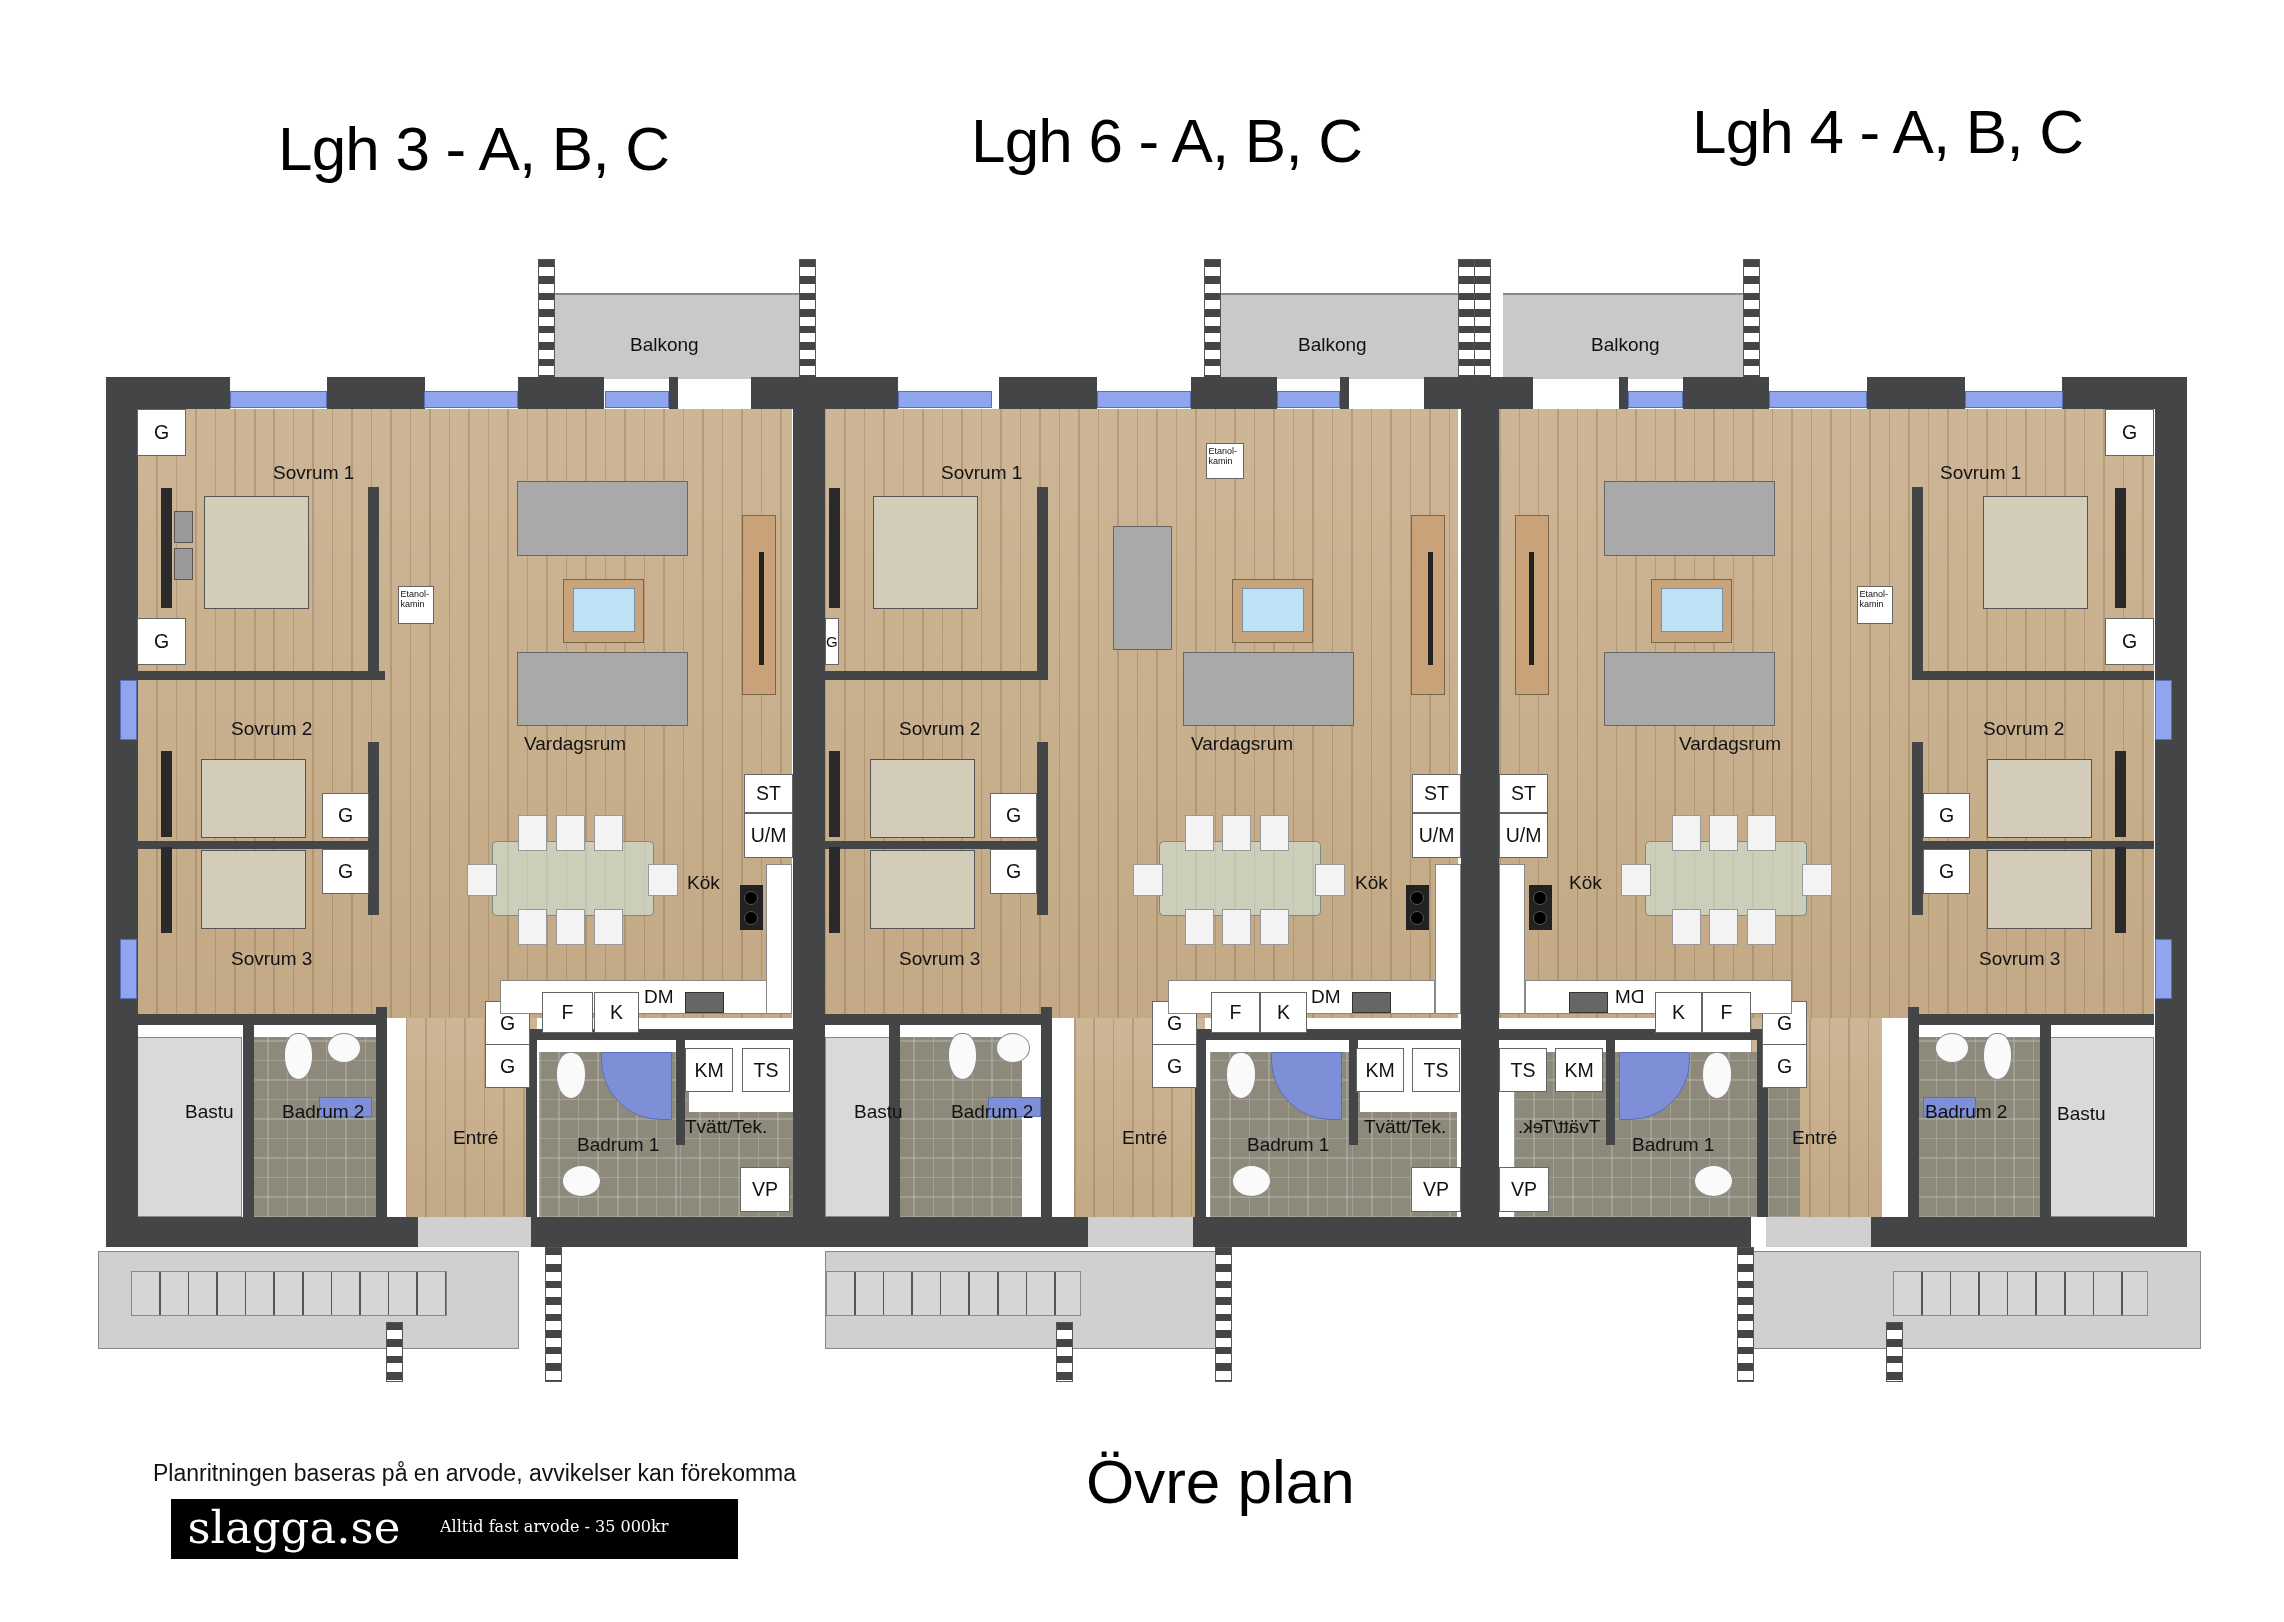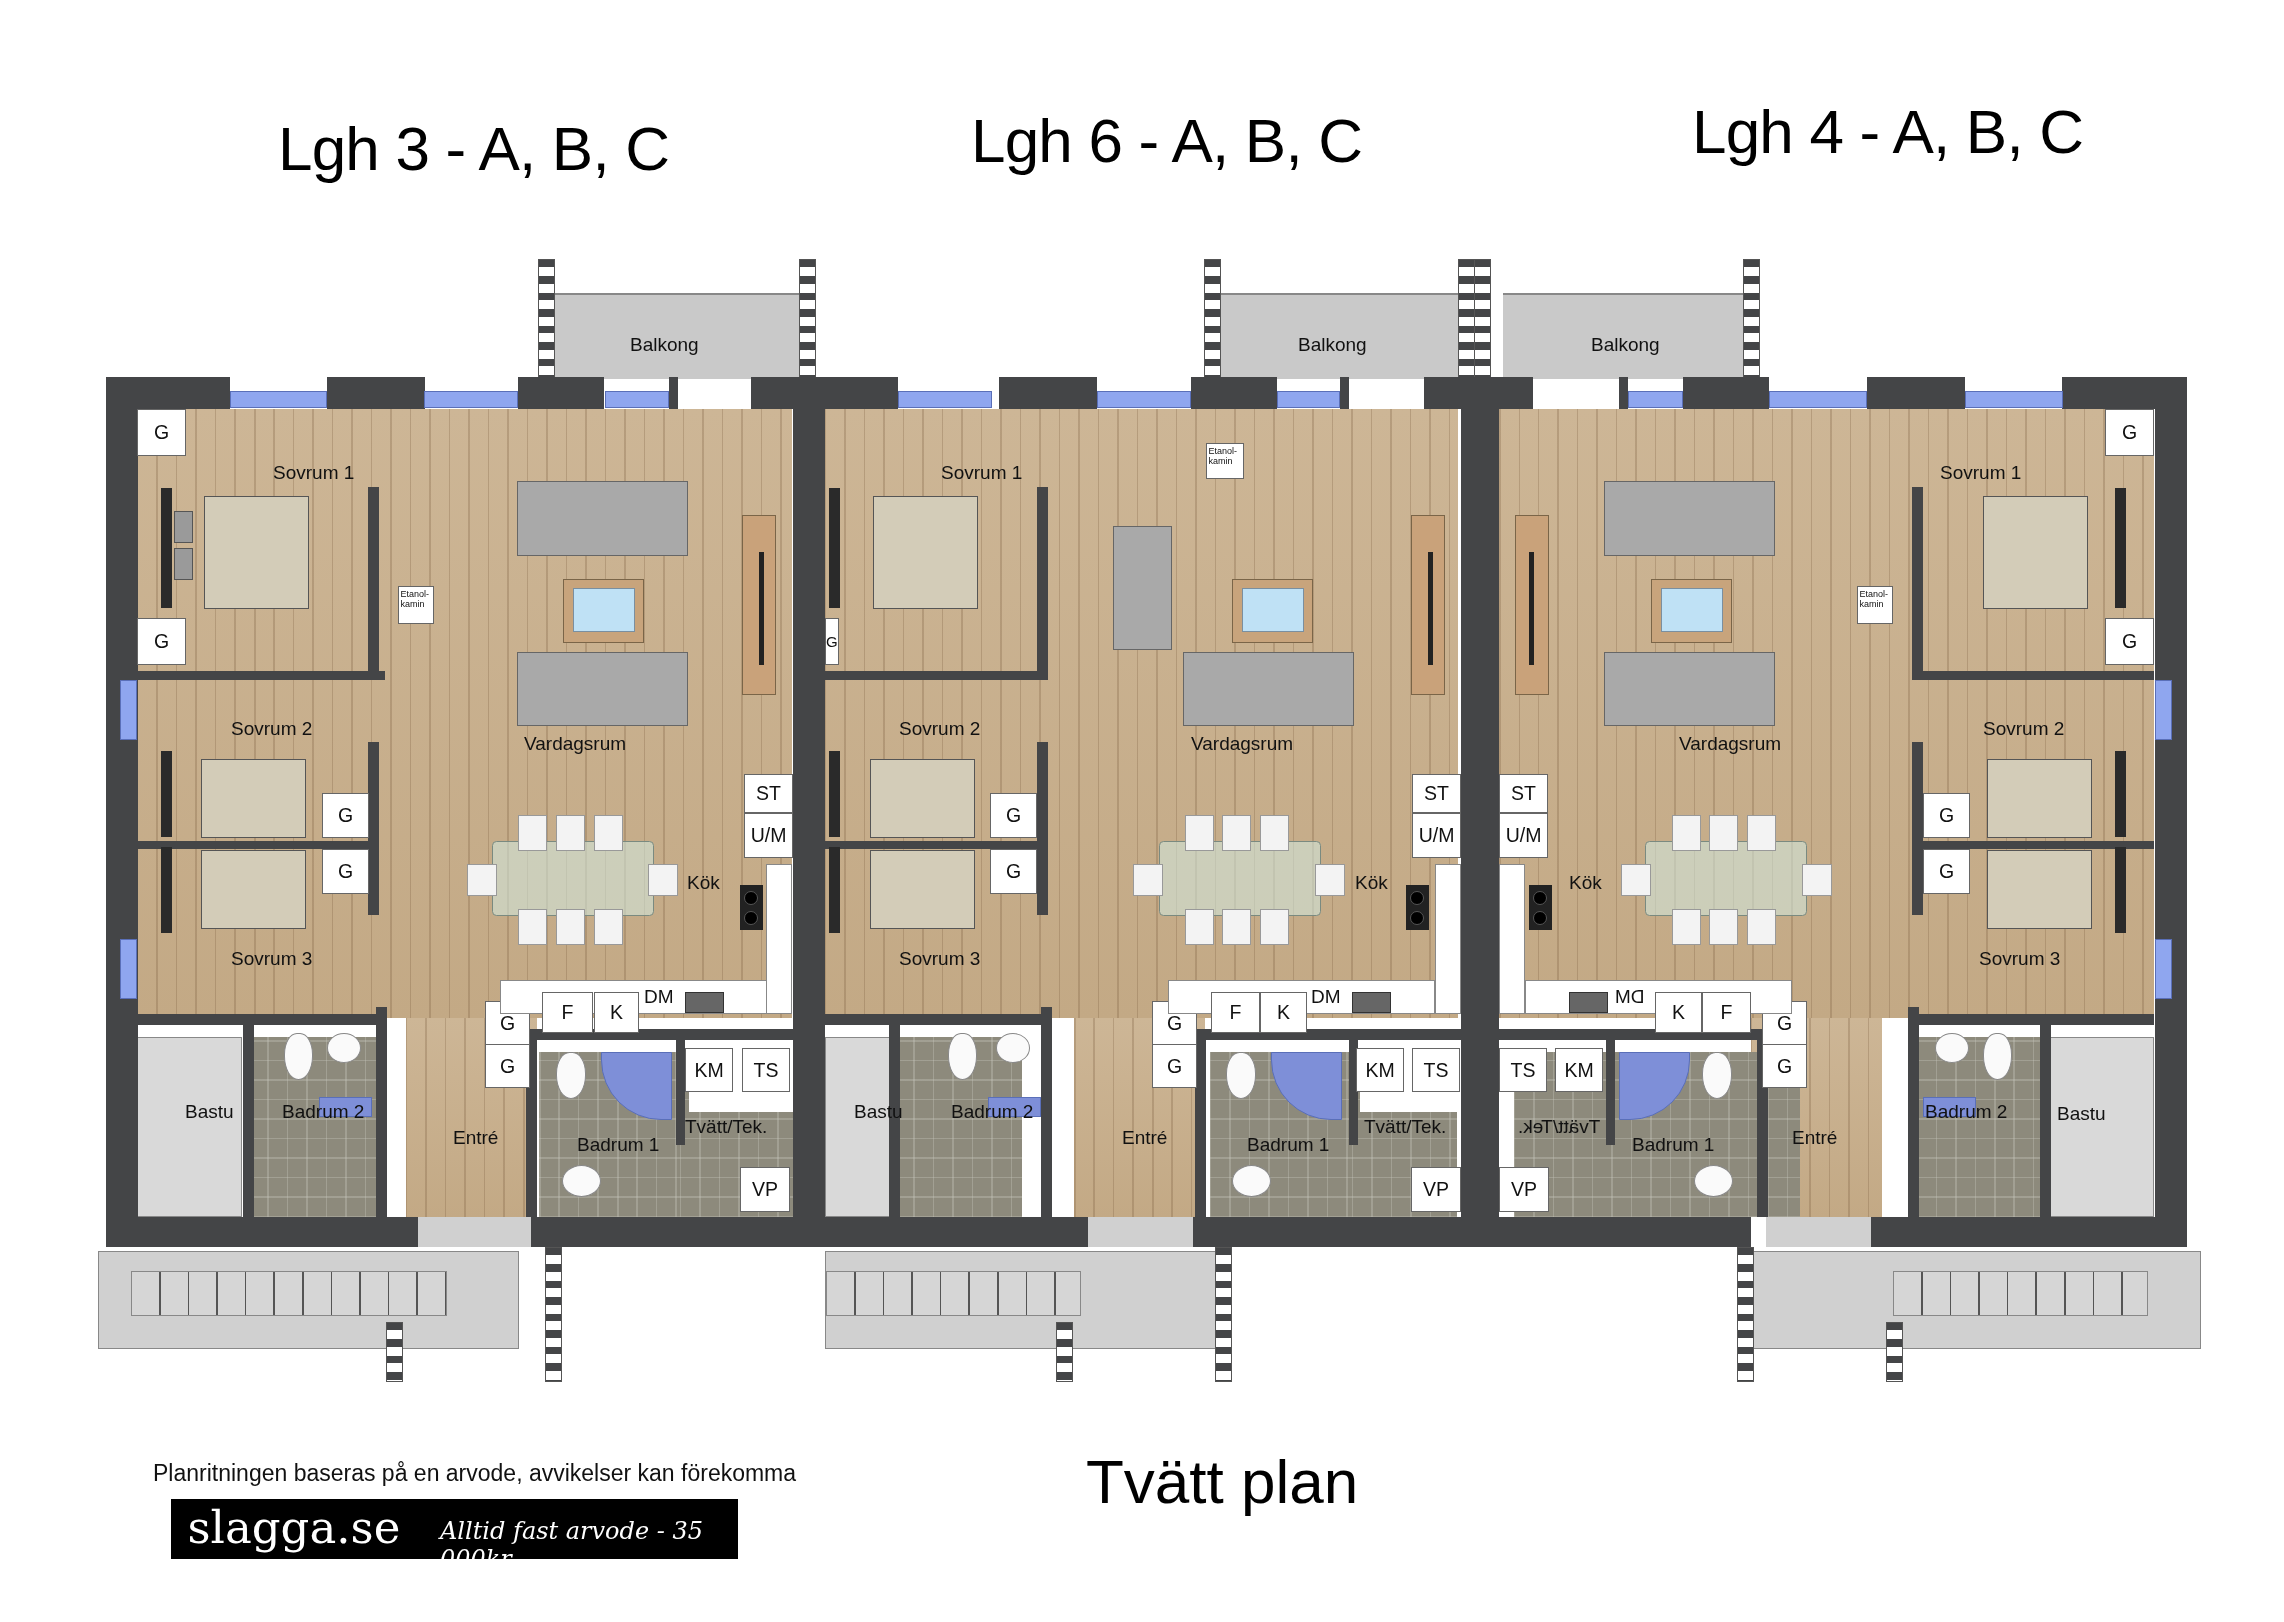--- a/index.html
+++ b/index.html
@@ -382,16 +382,16 @@
 
   <div class="terrace" style="left:1743px; top:1251px; width:458px; height:98px;"></div>
   <div class="stairs" style="left:1893px; top:1271px; width:255px; height:45px;"></div>
   <div class="rail" style="left:1737px; top:1247px; height:135px;"></div>
   <div class="rail" style="left:1886px; top:1322px; height:60px;"></div>
 </div>
 
 <div class="footer-note" style="left:153px; top:1460px;">Planritningen baseras på en arvode, avvikelser kan förekomma</div>
 <div class="brand" style="left:151px; top:1499px; width:567px; height:60px;">
   <span class="abs" style="left:16.5px; top:1.5px; font-size:45px;">slagga.se</span>
-  <span class="abs" style="left:269px; top:18px; font-size:24px;font-style:italic;">Alltid fast arvode  -  35 000kr</span>
+  <span class="abs" style="left:269px; top:18px; font-size:16px;">Alltid fast arvode  -  35 000kr</span>
 </div>
-<div class="plan-title" style="left:1086px; top:1446px;">Tvätt plan</div>
+<div class="plan-title" style="left:1086px; top:1446px;">Övre plan</div>
 
 
 </body></html>

